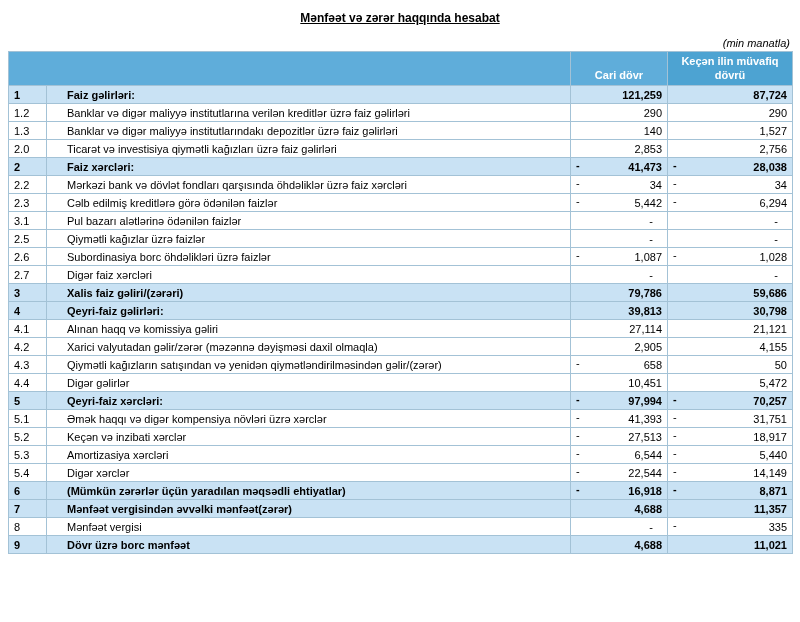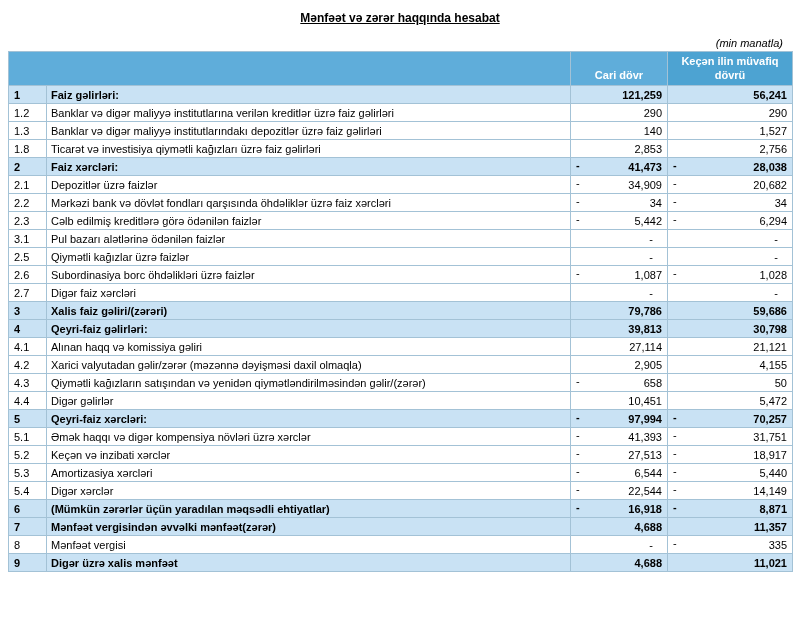--- a/index.html
+++ b/index.html
@@ -17,21 +17,21 @@
     text-align: center;
     font-size: 12px;
     font-weight: bold;
     text-decoration: underline;
     margin: 3px 0 12px 0;
   }
   .unit-note {
     text-align: right;
     font-style: italic;
     font-size: 11px;
-    margin: 0 9px 2px 0;
+    margin: 0 2px 2px 0;
   }
 
   table.pl {
     border-collapse: collapse;
     width: 784px;
     table-layout: fixed;
   }
   .pl th, .pl td {
     border: 1px solid var(--border, #a3c2d6);
     font-size: 11px;
@@ -47,21 +47,21 @@
     height: 34px;
     white-space: normal;
     line-height: 1.2;
     margin-left: 8px;
   }
   .pl th.corner { background: var(--header-bg, #5fadda); }
   .pl th.h1 { background: var(--header-bg, #5fadda); vertical-align: bottom; padding-bottom: 3px; }
   .pl th.h2 { background: var(--header-bg-right, #4da3d2); vertical-align: middle; }
 
   .pl td.num { text-align: left; padding-left: 5px; }
-  .pl td.label { text-align: left; padding-left: 4px; }
+  .pl td.label { text-align: left; padding-left: 20px; }
   .pl td.val { text-align: right; padding-right: 5px; position: relative; }
   .pl td.val .sign { position: absolute; left: 5px; top: 1px; }
   .pl td.val.dash { padding-right: 14px; }
 
   .pl tr.subtotal td {
     background: var(--subtotal-bg, #c9e2f4);
     font-weight: bold;
   }
 </style>
 </head>
@@ -83,53 +83,47 @@
         <th class="corner" colspan="2"></th>
         <th class="h1">Cari dövr</th>
         <th class="h2">Keçən ilin müvafiq dövrü</th>
       </tr>
     </thead>
     <tbody id="table-body">
         <tr class="subtotal">
           <td class="num">1</td>
           <td class="label">Faiz gəlirləri:</td>
           <td class="val">121,259</td>
-          <td class="val">56,241</td>
+          <td class="val">87,724</td>
         </tr>
         <tr>
           <td class="num">1.2</td>
           <td class="label">Banklar və digər maliyyə institutlarına verilən kreditlər üzrə faiz gəlirləri</td>
           <td class="val">290</td>
           <td class="val">290</td>
         </tr>
         <tr>
           <td class="num">1.3</td>
           <td class="label">Banklar və digər maliyyə institutlarındakı depozitlər üzrə faiz gəlirləri</td>
           <td class="val">140</td>
           <td class="val">1,527</td>
         </tr>
         <tr>
-          <td class="num">1.8</td>
+          <td class="num">2.0</td>
           <td class="label">Ticarət və investisiya qiymətli kağızları üzrə faiz gəlirləri</td>
           <td class="val">2,853</td>
           <td class="val">2,756</td>
         </tr>
         <tr class="subtotal">
           <td class="num">2</td>
           <td class="label">Faiz xərcləri:</td>
           <td class="val"><span class="sign">-</span><span>41,473</span></td>
           <td class="val"><span class="sign">-</span><span>28,038</span></td>
         </tr>
         <tr>
-          <td class="num">2.1</td>
-          <td class="label">Depozitlər üzrə faizlər</td>
-          <td class="val"><span class="sign">-</span><span>34,909</span></td>
-          <td class="val"><span class="sign">-</span><span>20,682</span></td>
-        </tr>
-        <tr>
           <td class="num">2.2</td>
           <td class="label">Mərkəzi bank və dövlət fondları qarşısında öhdəliklər üzrə faiz xərcləri</td>
           <td class="val"><span class="sign">-</span><span>34</span></td>
           <td class="val"><span class="sign">-</span><span>34</span></td>
         </tr>
         <tr>
           <td class="num">2.3</td>
           <td class="label">Cəlb edilmiş kreditlərə görə ödənilən faizlər</td>
           <td class="val"><span class="sign">-</span><span>5,442</span></td>
           <td class="val"><span class="sign">-</span><span>6,294</span></td>
@@ -237,19 +231,19 @@
           <td class="val">11,357</td>
         </tr>
         <tr>
           <td class="num">8</td>
           <td class="label">Mənfəət vergisi</td>
           <td class="val dash">-</td>
           <td class="val"><span class="sign">-</span><span>335</span></td>
         </tr>
         <tr class="subtotal">
           <td class="num">9</td>
-          <td class="label">Digər üzrə xalis mənfəət</td>
+          <td class="label">Dövr üzrə borc mənfəət</td>
           <td class="val">4,688</td>
           <td class="val">11,021</td>
         </tr>
       </tbody>
   </table>
 </div>
 
 </body></html>

